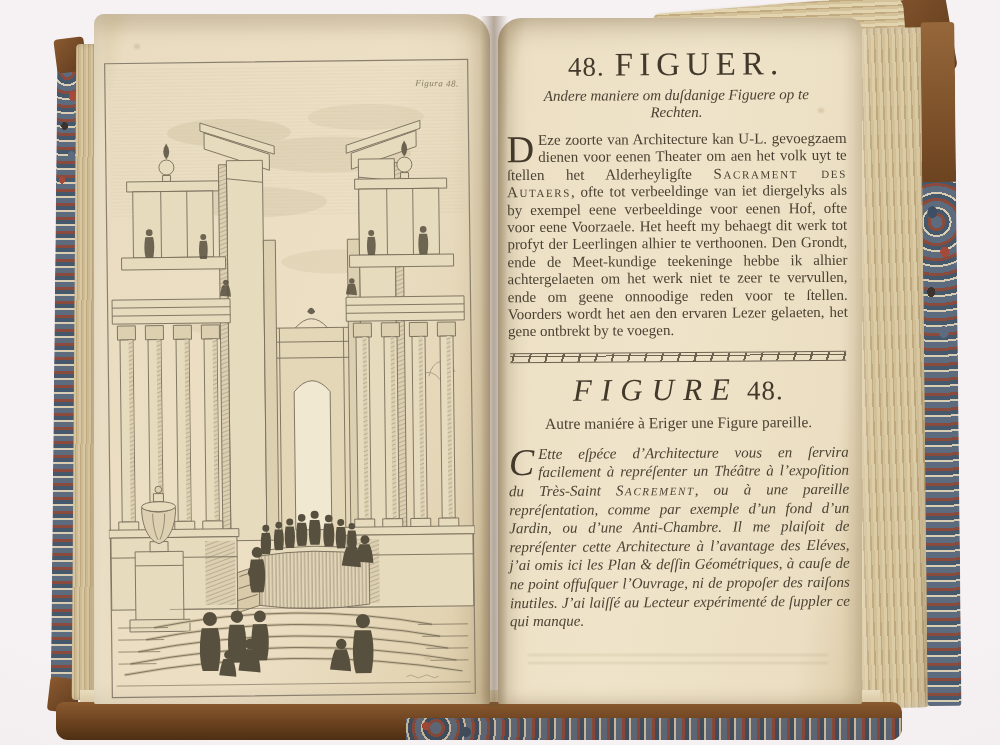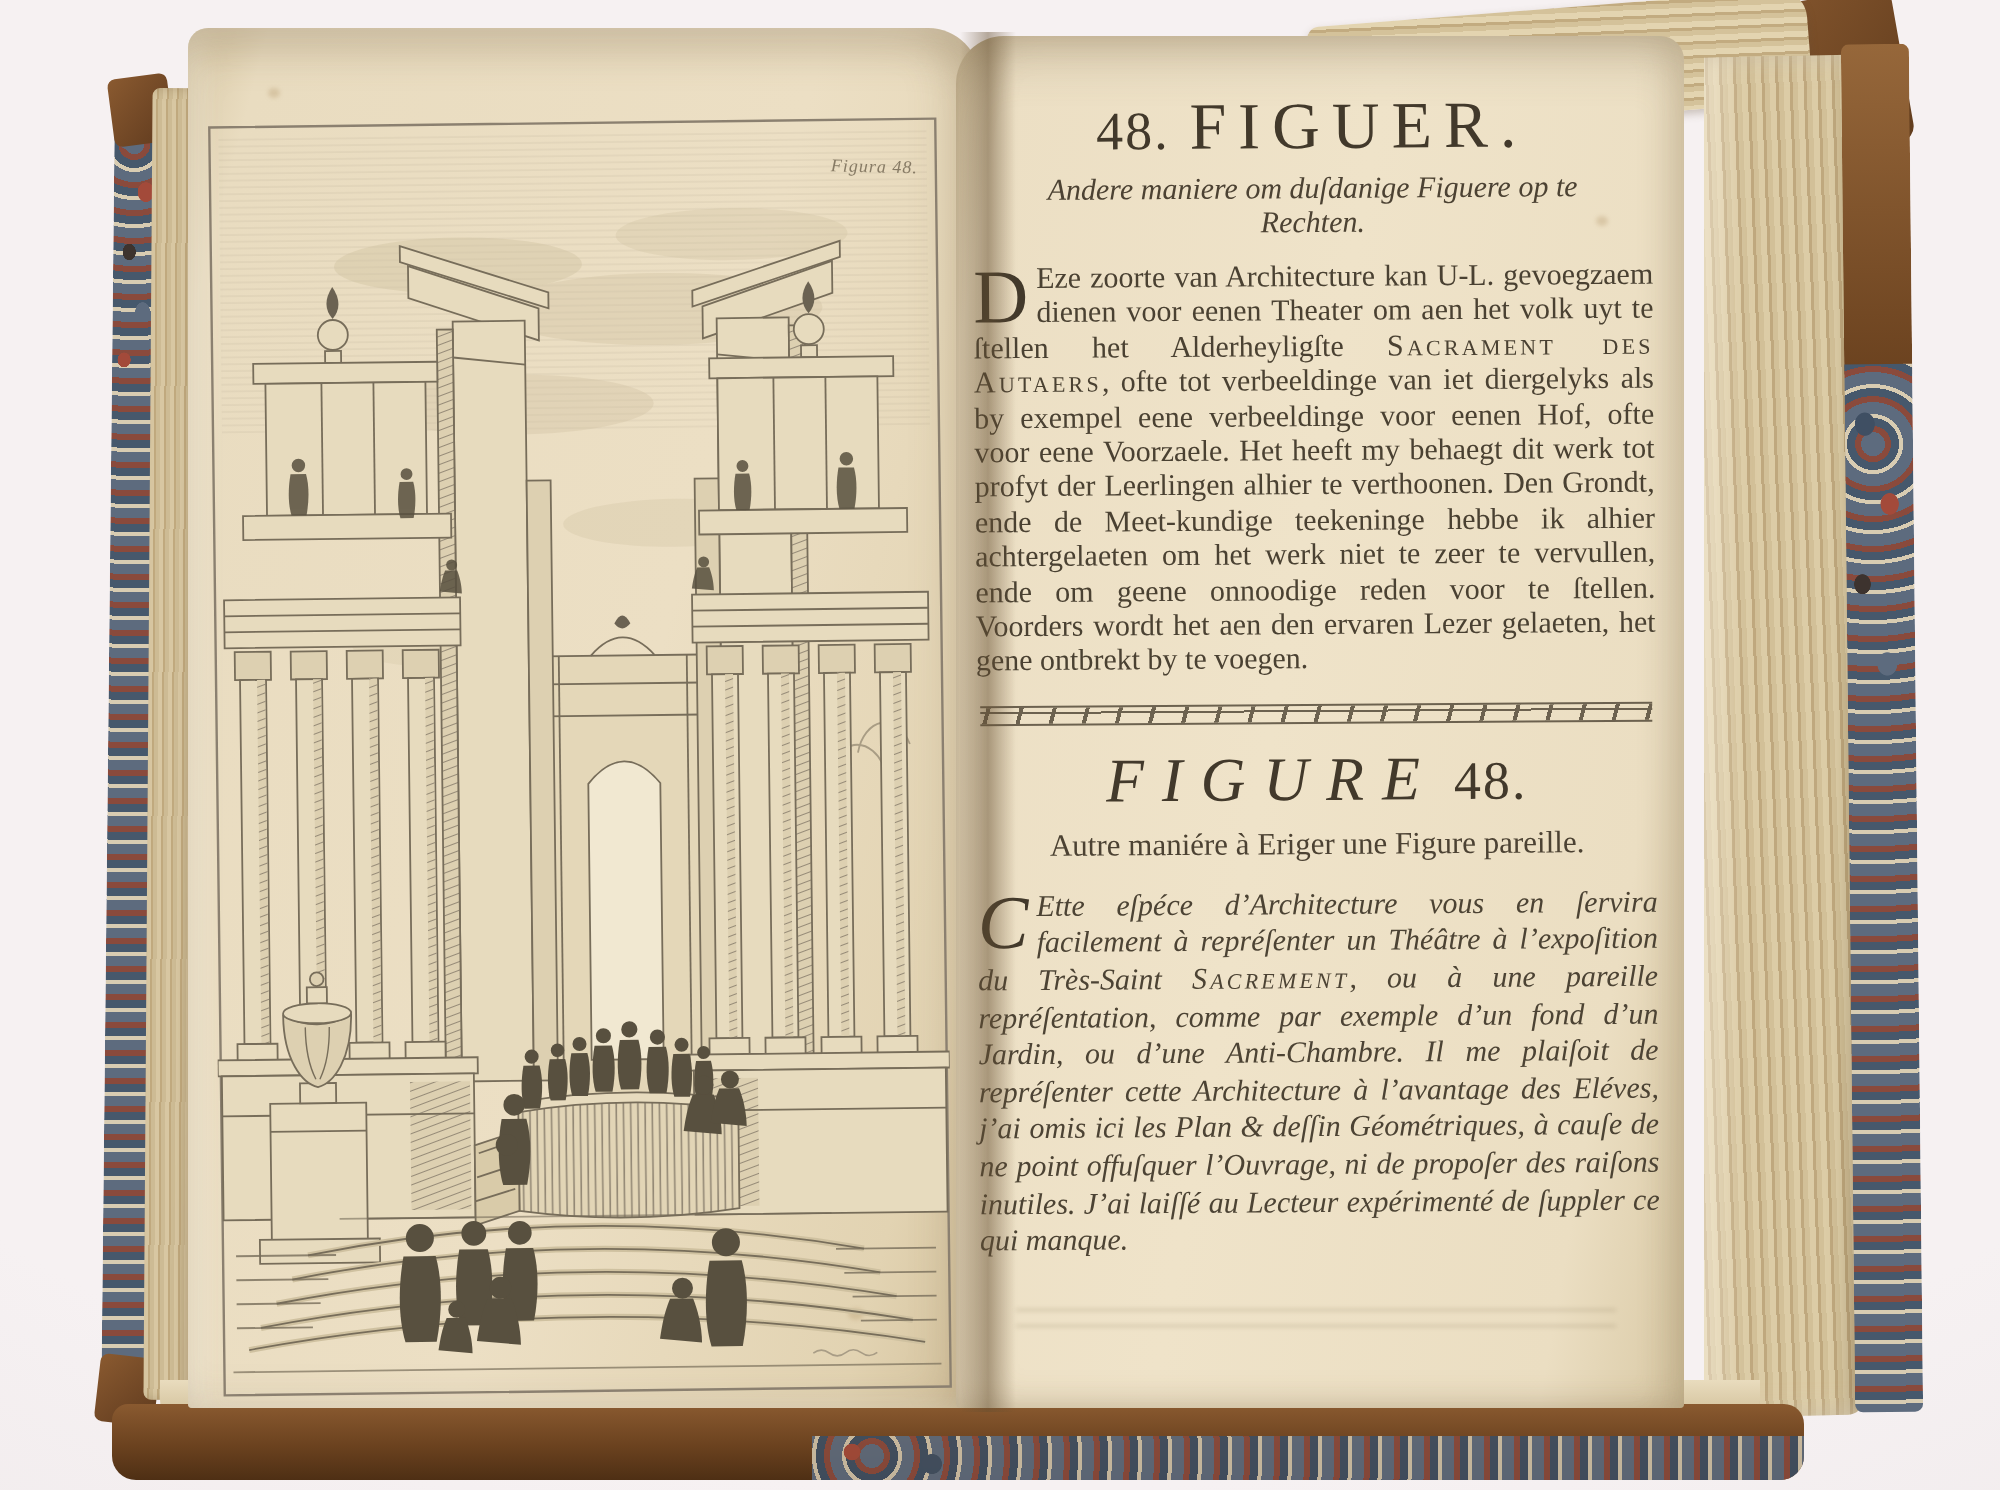--- a/index.html
+++ b/index.html
@@ -53,21 +53,21 @@
       radial-gradient(10px 10px at 20px 8px,#a34a3a 40%,transparent 43%),
       radial-gradient(12px 12px at 60px 14px,#3f4f63 40%,transparent 43%),
       repeating-radial-gradient(circle at 30px 10px,#5d6b7e 0 6px,#8a4a3c 6px 9px,#3d4f63 9px 13px,#d0c4aa 13px 15px);
     opacity:.9;}
 
   
   .page-left{position:absolute;left:94px;top:14px;width:396px;height:690px;
     background:linear-gradient(105deg,#d9c9a6 0%,#e9dcc0 7%,#ecdfc4 55%,#e2d3b2 88%,#d3c19c 100%);
     border-radius:10px 26px 2px 2px;
     box-shadow:inset 0 14px 18px rgba(120,98,66,.18), inset -14px 0 22px rgba(115,92,60,.22), inset 8px 0 12px rgba(255,250,238,.4);}
-  .page-right{position:absolute;left:478px;top:18px;width:364px;height:686px;
+  .page-right{position:absolute;left:498px;top:18px;width:364px;height:686px;
     background:linear-gradient(100deg,#d9c9a7 0%,#ecdfc4 6%,#efe3c9 45%,#ebdec2 85%,#d9c9a5 100%);
     border-radius:24px 12px 2px 2px;
     box-shadow:inset 0 16px 20px rgba(120,98,66,.16), inset 12px 0 18px rgba(115,92,60,.25), inset -10px 0 14px rgba(140,115,80,.18);}
   .gutter{position:absolute;left:480px;top:16px;width:28px;height:690px;
     background:linear-gradient(90deg,rgba(100,78,48,0) 0%,rgba(100,78,48,.45) 50%,rgba(100,78,48,0) 100%);}
   .fox{position:absolute;border-radius:50%;background:#b69a6e;opacity:.35;filter:blur(1px);}
 
   
   .plate{position:absolute;left:13px;top:46px;width:366px;height:638px;transform:rotate(-.7deg);}
   .plate svg{display:block;width:100%;height:100%;}

